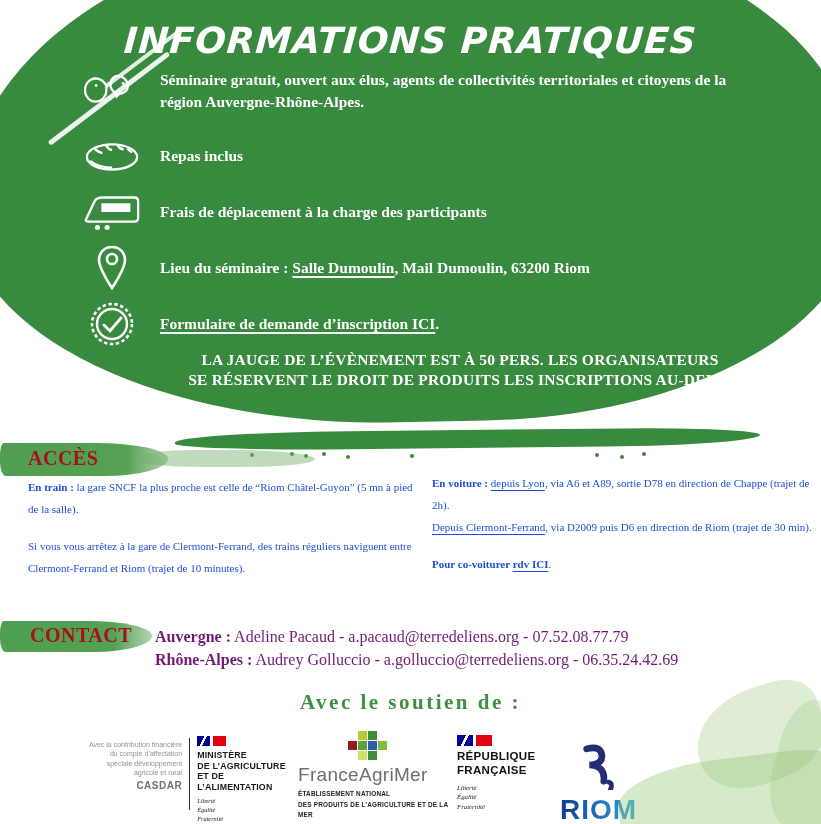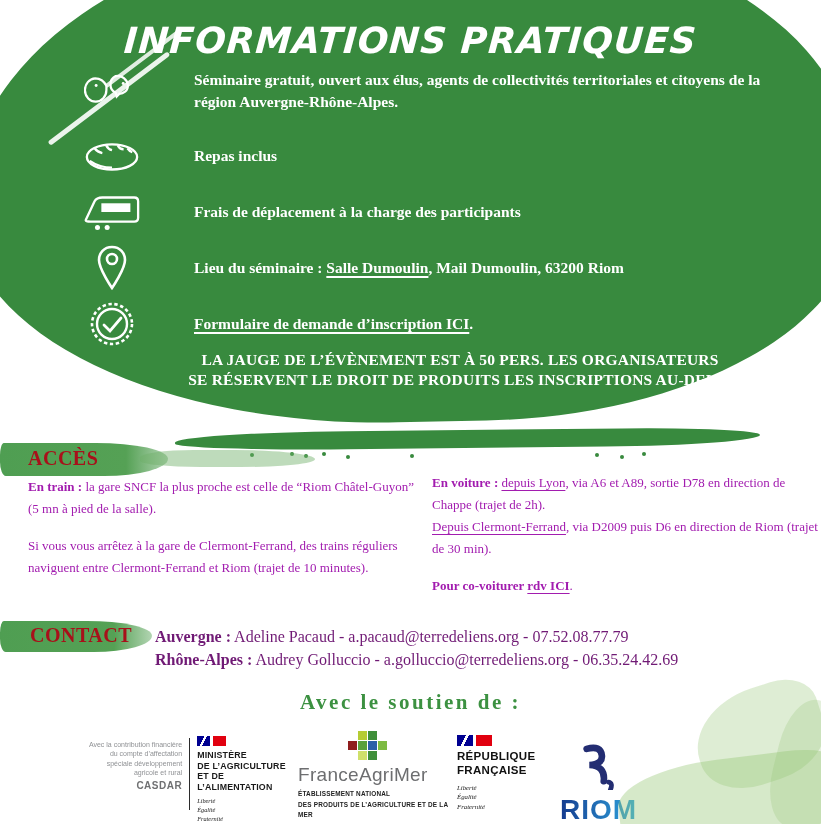--- a/index.html
+++ b/index.html
@@ -36,21 +36,21 @@
 
   .title {
     position:absolute; top:20px; left:0; width:821px; text-align:center;
     color:#ffffff; font-family:"DejaVu Sans", sans-serif; font-style:italic;
     font-weight:800; font-size:36px; letter-spacing:1px; transform:skewX(-4deg);
   }
 
   .hero-rows { position:absolute; left:80px; top:62px; width:690px; }
   .info-row { display:flex; align-items:center; gap:16px; }
   .icon-cell { width:64px; min-width:64px; display:flex; justify-content:center; }
-  .info-text { color:#ffffff; font-weight:bold; font-size:15.5px; line-height:1.4; width:620px;margin-left:34px; }
+  .info-text { color:#ffffff; font-weight:bold; font-size:15.5px; line-height:1.4; width:620px; }
   .r1 { height:58px; margin-bottom:16px; }
   .r2 { height:40px; margin-bottom:14px; }
   .r3 { height:44px; margin-bottom:10px; }
   .r4 { height:48px; margin-bottom:10px; }
   .r5 { height:44px; }
   .wlink { text-decoration:underline; text-decoration-thickness:1.5px; text-underline-offset:2.5px; }
 
   .capacity {
     position:absolute; left:135px; top:350px; width:650px; text-align:center;
     color:#ffffff; font-weight:bold; font-size:15.5px; line-height:1.3; letter-spacing:.2px;
@@ -63,21 +63,21 @@
     border-radius:4px 45% 40% 6px / 40% 50% 55% 45%;
   }
   .stroke-acces-tail {
     position:absolute; left:140px; top:450px; width:175px; height:17px;
     background:rgba(110,175,105,.45); border-radius:40% 60% 55% 45% / 60% 70% 60% 50%;
   }
   .acces-heading, .contact-heading {
     position:absolute; color:#a8101a; font-weight:bold; font-size:20px; letter-spacing:.5px;
   }
   .acces-heading { left:28px; top:447px; }
-  .red-text { color:#a21caf; font-size:13px; line-height:22px; }
+  .red-text { color:#1d4ed8; font-size:11px; line-height:22px; }
   .col-left  { position:absolute; left:28px;  top:476px; width:392px; }
   .col-right { position:absolute; left:432px; top:472px; width:392px; }
   .col-left p { margin-bottom:15px; }
   .col-right p { margin-bottom:15px; }
   .rb { font-weight:bold; }
   .rlink { text-decoration:underline; text-underline-offset:2.5px; }
 
   
   .stroke-contact {
     position:absolute; left:0; top:621px; width:152px; height:31px;

